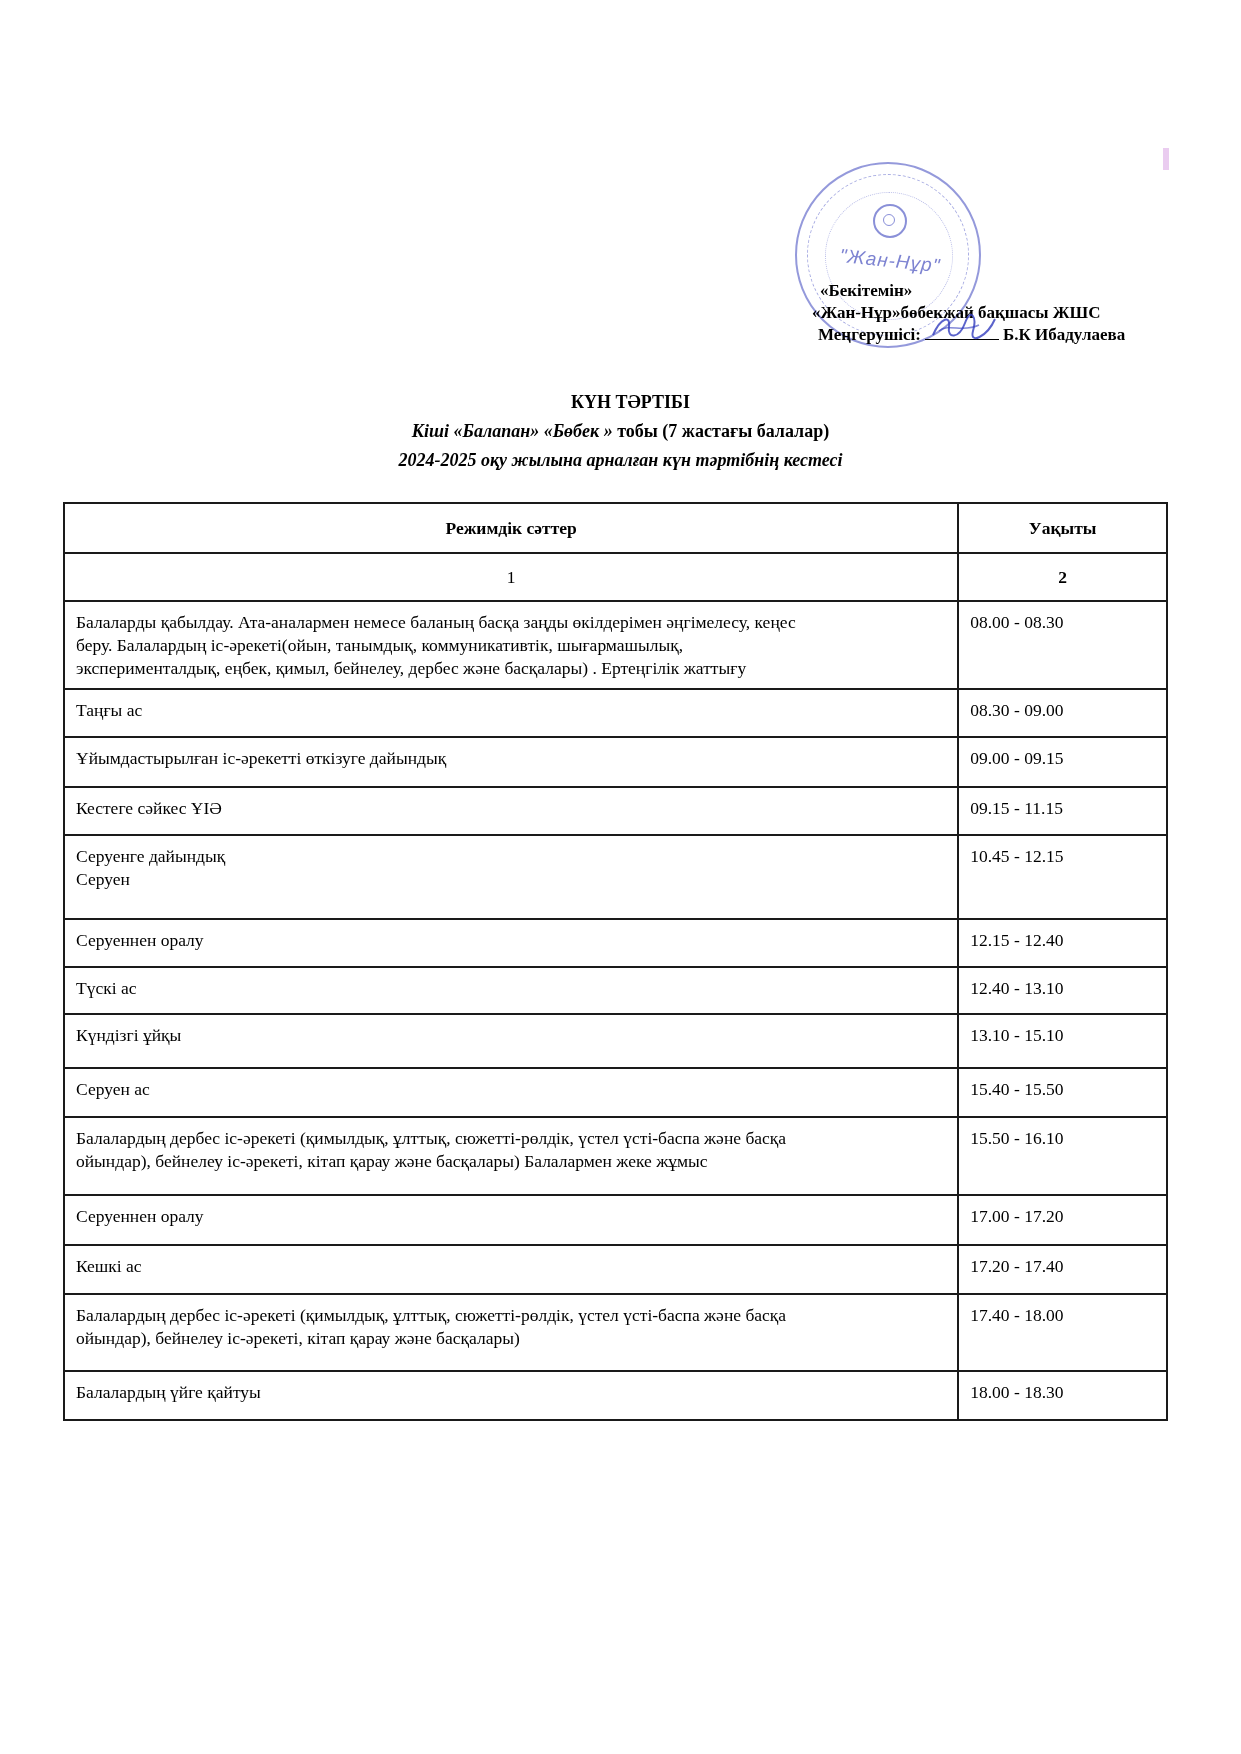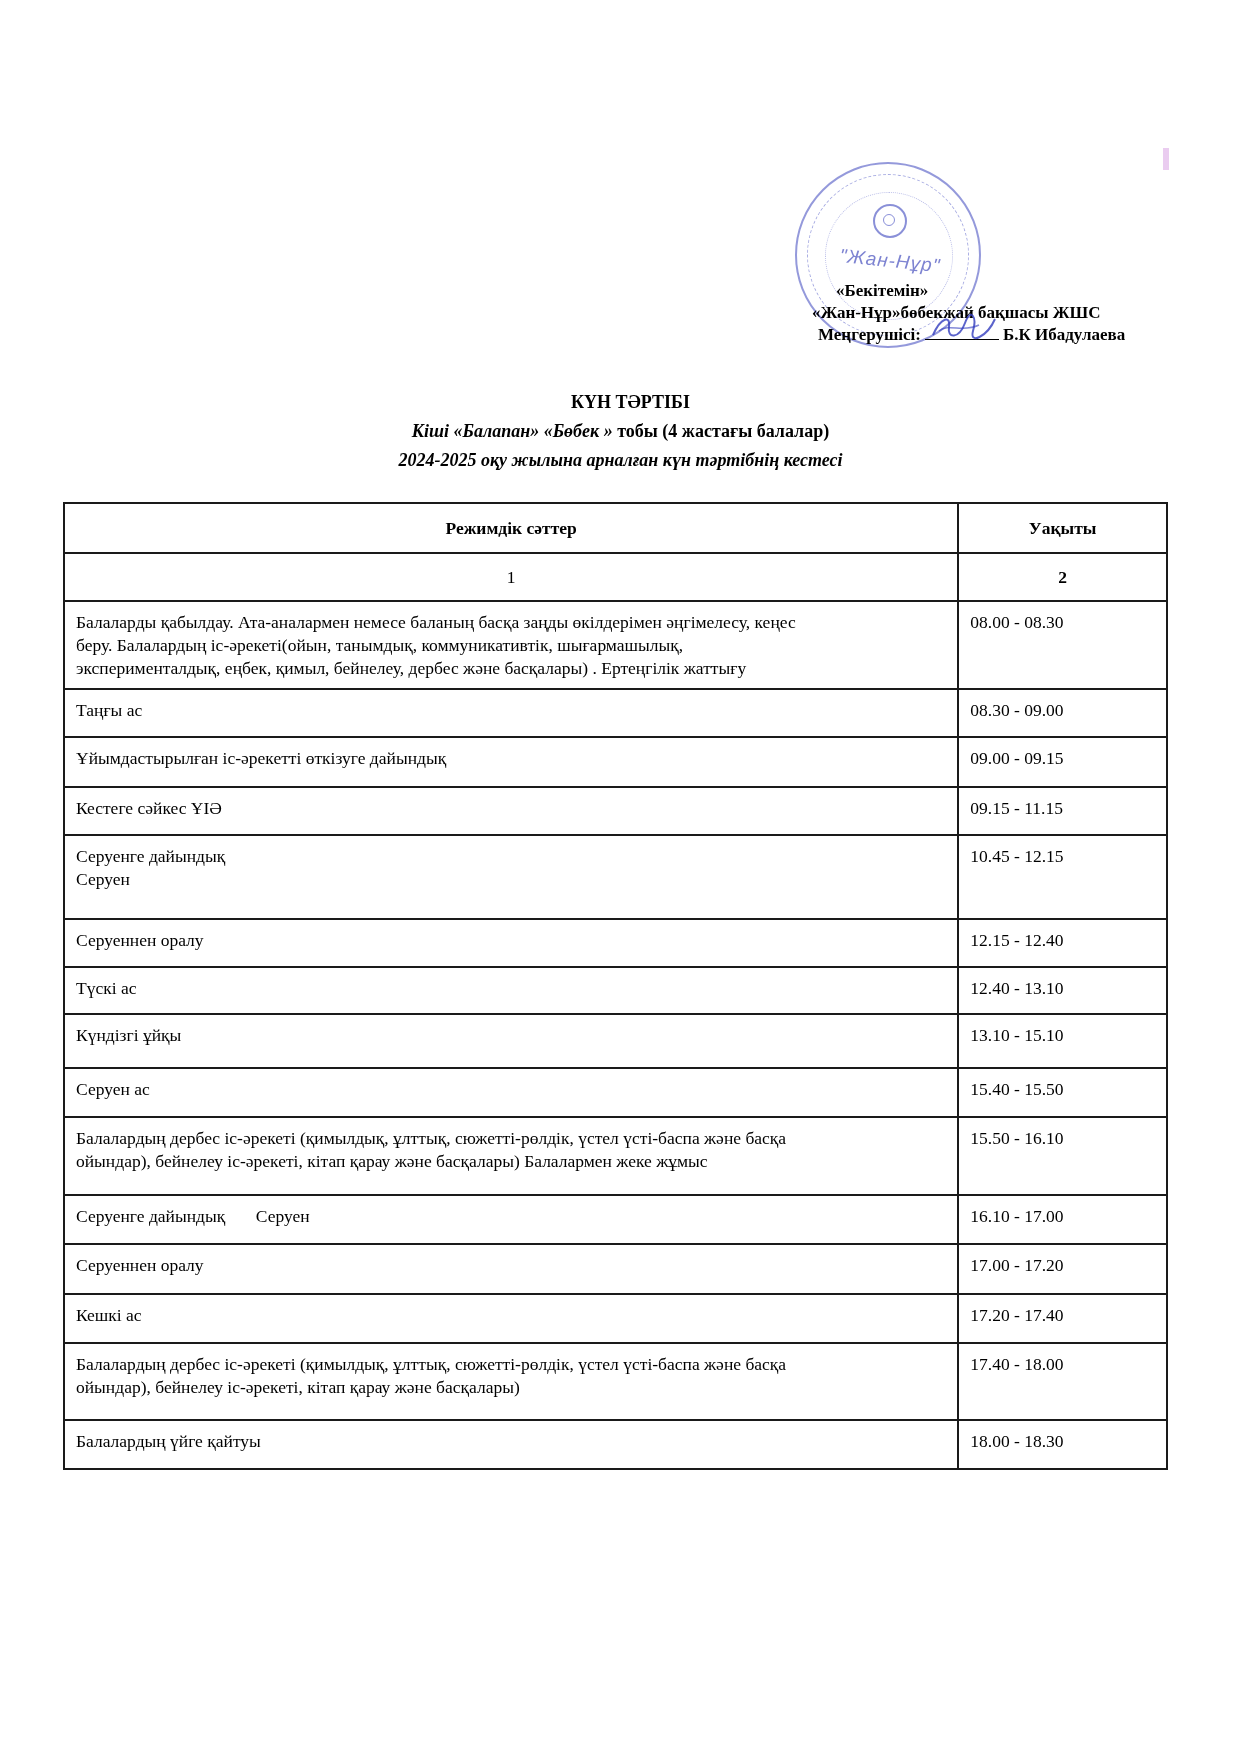--- a/index.html
+++ b/index.html
@@ -16,21 +16,21 @@
   .stamp-emblem { position:absolute; left:76px; top:40px; width:30px; height:30px; border-radius:50%;
            border:2px solid rgba(60,70,190,0.6); }
   .stamp-emblem::after { content:""; position:absolute; left:8px; top:8px; width:10px; height:10px; border-radius:50%;
            border:1px solid rgba(60,70,190,0.6); }
   .stamp-name { position:absolute; left:20px; top:86px; width:146px; text-align:center;
            font-family:"Liberation Sans", sans-serif; font-size:19px; color:rgba(55,65,185,0.65);
            font-style:italic; letter-spacing:1px; transform:rotate(6deg); }
   .pink-mark { position:absolute; left:1163px; top:148px; width:6px; height:22px; background:rgba(220,170,230,0.6); }
 
   .approval { position:absolute; left:796px; top:280px; font-weight:bold; font-size:17px; line-height:22px; }
-  .approval .l1 { position:absolute; left:40px; top:0; white-space:nowrap; }
+  .approval .l1 { position:absolute; left:24px; top:0; white-space:nowrap; }
   .approval .l2 { position:absolute; left:16px; top:22px; white-space:nowrap; }
   .approval .l3 { position:absolute; left:22px; top:44px; white-space:nowrap; }
   .sig-line { display:inline-block; width:74px; border-bottom:1.5px solid #000; margin:0 4px; position:relative; height:14px; vertical-align:baseline; }
   .sig-scrawl { position:absolute; left:4px; top:-12px; width:70px; height:28px; }
 
   
   .title-block { position:absolute; left:0; width:1241px; top:388px; text-align:center; font-size:18px; line-height:29px; }
   .title-block .t1 { font-weight:bold;margin-left:20px; }
   .title-block .t2 { font-weight:bold; }
   .title-block .t2 .it { font-style:italic; }
@@ -63,21 +63,21 @@
   <div class="l3">
     <span>Меңгерушісі:</span><span class="sig-line"><svg class="sig-scrawl" viewBox="0 0 70 28">
           <path d="M4 22 C12 4, 22 2, 20 14 S30 26, 36 10 S48 4, 44 18 S58 24, 66 6" fill="none" stroke="rgba(50,60,190,0.8)" stroke-width="2"></path>
           <path d="M10 18 C20 10, 34 20, 50 12" fill="none" stroke="rgba(50,60,190,0.6)" stroke-width="1.5"></path>
         </svg></span><span>Б.К Ибадулаева</span>
   </div>
 </div>
 
 <div class="title-block">
   <div class="t1">КҮН ТӘРТІБІ</div>
-  <div class="t2"><span class="it">Кіші «Балапан» «Бөбек »</span><span> тобы   (4 жастағы балалар)</span></div>
+  <div class="t2"><span class="it">Кіші «Балапан» «Бөбек »</span><span> тобы   (7 жастағы балалар)</span></div>
   <div class="t3">2024-2025 оқу жылына арналған күн тәртібнің кестесі</div>
 </div>
 
 <table class="schedule">
   <thead>
     <tr style="height:50px">
       <th class="col-activity">Режимдік сәттер</th>
       <th class="col-time">Уақыты</th>
     </tr>
     <tr class="num-row" style="height:48px">
@@ -129,24 +129,20 @@
       <td>Серуен ас</td>
       <td class="time-cell">15.40 - 15.50</td>
     </tr>
     <tr style="height:78px">
       <td>
           <span class="act-line">Балалардың дербес іс-әрекеті (қимылдық, ұлттық, сюжетті-рөлдік, үстел үсті-баспа және басқа</span>
           <span class="act-line">ойындар), бейнелеу іс-әрекеті, кітап қарау және басқалары)     Балалармен жеке жұмыс</span>
         </td>
       <td class="time-cell">15.50 - 16.10</td>
     </tr>
-    <tr style="height:49px">
-      <td style="white-space:pre">Серуенге дайындық       Серуен</td>
-      <td class="time-cell">16.10 - 17.00</td>
-    </tr>
     <tr style="height:50px">
       <td>Серуеннен оралу</td>
       <td class="time-cell">17.00 - 17.20</td>
     </tr>
     <tr style="height:49px">
       <td>Кешкі ас</td>
       <td class="time-cell">17.20 - 17.40</td>
     </tr>
     <tr style="height:77px">
       <td>

